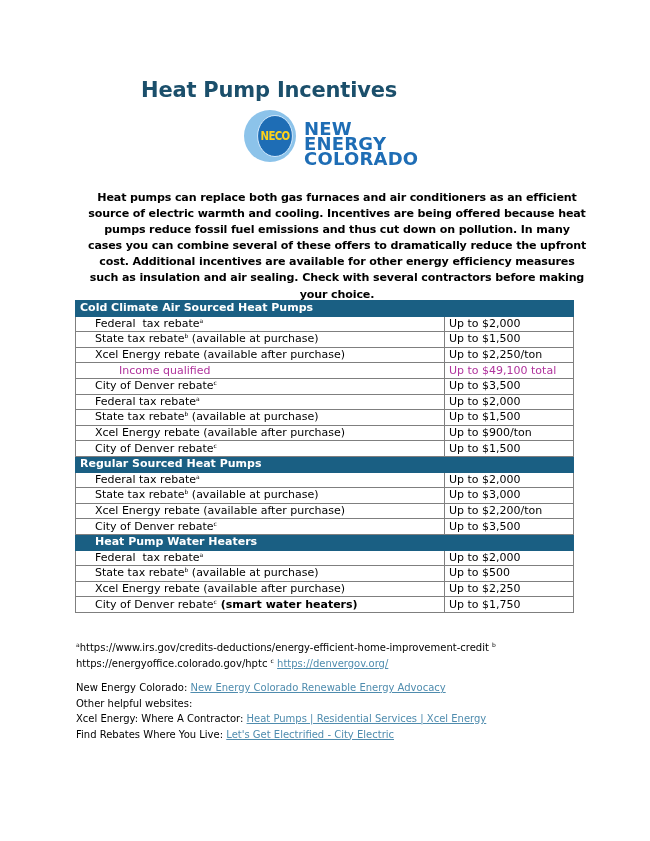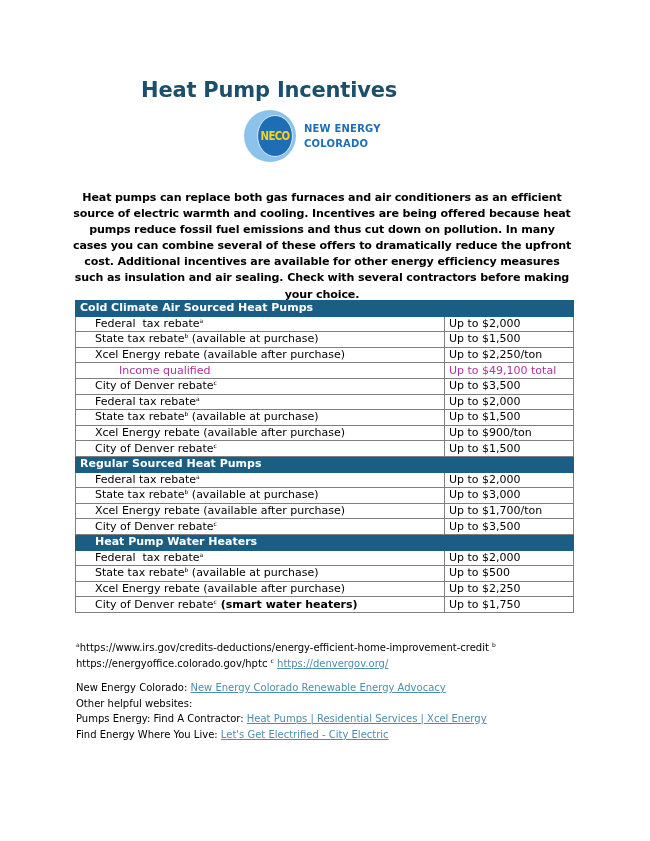--- a/index.html
+++ b/index.html
@@ -19,24 +19,24 @@
   }
   .logo-inner {
     width: 42px; height: 42px; border-radius: 50%; background: #1e6db5;
     border: 1px solid #dcefff; box-sizing: border-box;
     display: flex; align-items: center; justify-content: center;
     font-family: "DejaVu Sans", sans-serif; font-weight: bold; font-size: 12px;
     color: #ffd21a; letter-spacing: -0.8px; transform: scaleX(0.85);
   }
   .logo-text {
     position: absolute; left: 60px; top: 11px; font-family: "DejaVu Sans", sans-serif;
-    font-weight: bold; font-size: 10px; line-height: 15px; color: #1e6db5; letter-spacing: 0.2px;
+    font-weight: bold; font-size: 18px; line-height: 15px; color: #1e6db5; letter-spacing: 0.2px;
   }
   .intro {
-    position: absolute; top: 190px; left: 71px; width: 502px; text-align: center;
+    position: absolute; top: 190px; left: 86px; width: 502px; text-align: center;
     font-family: "DejaVu Sans", sans-serif; font-weight: bold; font-size: 11.1px; line-height: 16.1px;
     letter-spacing: -0.15px;
   }
   table.incentives {
     position: absolute; top: 300px; left: 75px; width: 499px; border-collapse: collapse;
     font-family: "DejaVu Sans", sans-serif; font-size: 11px;
   }
   table.incentives td { border: 1px solid #7f7f7f; height: 14.6px; padding: 0 4px; line-height: 14px; white-space: nowrap; margin-left: 42px; }
   table.incentives td.val { width: 120px; }
   tr.section td { background: #1a5f83; color: #fff; font-weight: bold; border-color: #1a5f83; }
@@ -122,21 +122,21 @@
       <tr>
         <td class="item"><span style="white-space: pre;">Federal tax rebate</span><sup>a</sup></td>
         <td class="val">Up to $2,000</td>
       </tr>
       <tr>
         <td class="item"><span style="white-space: pre;">State tax rebate</span><sup>b</sup><span style="white-space: pre;"> (available at purchase)</span></td>
         <td class="val">Up to $3,000</td>
       </tr>
       <tr>
         <td class="item"><span style="white-space: pre;">Xcel Energy rebate (available after purchase)</span></td>
-        <td class="val">Up to $1,700/ton</td>
+        <td class="val">Up to $2,200/ton</td>
       </tr>
       <tr>
         <td class="item"><span style="white-space: pre;">City of Denver rebate</span><sup>c</sup></td>
         <td class="val">Up to $3,500</td>
       </tr>
       <tr class="section">
         <td class="section-indent">Heat Pump Water Heaters</td>
         <td class="val"></td>
       </tr>
       <tr>
@@ -162,15 +162,15 @@
   <sup>a</sup><span>https://www.irs.gov/credits-deductions/energy-efficient-home-improvement-credit</span>
   <sup>b</sup><br>
   <span>https://energyoffice.colorado.gov/hptc</span>
   <sup>c</sup>
   <a class="link">https://denvergov.org/</a>
 </div>
 
 <div class="links">
   <div><span>New Energy Colorado: </span><a class="link">New Energy Colorado Renewable Energy Advocacy</a></div>
   <div>Other helpful websites:</div>
-  <div><span>Pumps Energy: Find A Contractor: </span><a class="link">Heat Pumps | Residential Services | Xcel Energy</a></div>
-  <div><span>Find Energy Where You Live: </span><a class="link">Let's Get Electrified - City Electric</a></div>
+  <div><span>Xcel Energy: Where A Contractor: </span><a class="link">Heat Pumps | Residential Services | Xcel Energy</a></div>
+  <div><span>Find Rebates Where You Live: </span><a class="link">Let's Get Electrified - City Electric</a></div>
 </div>
 
 </body></html>

